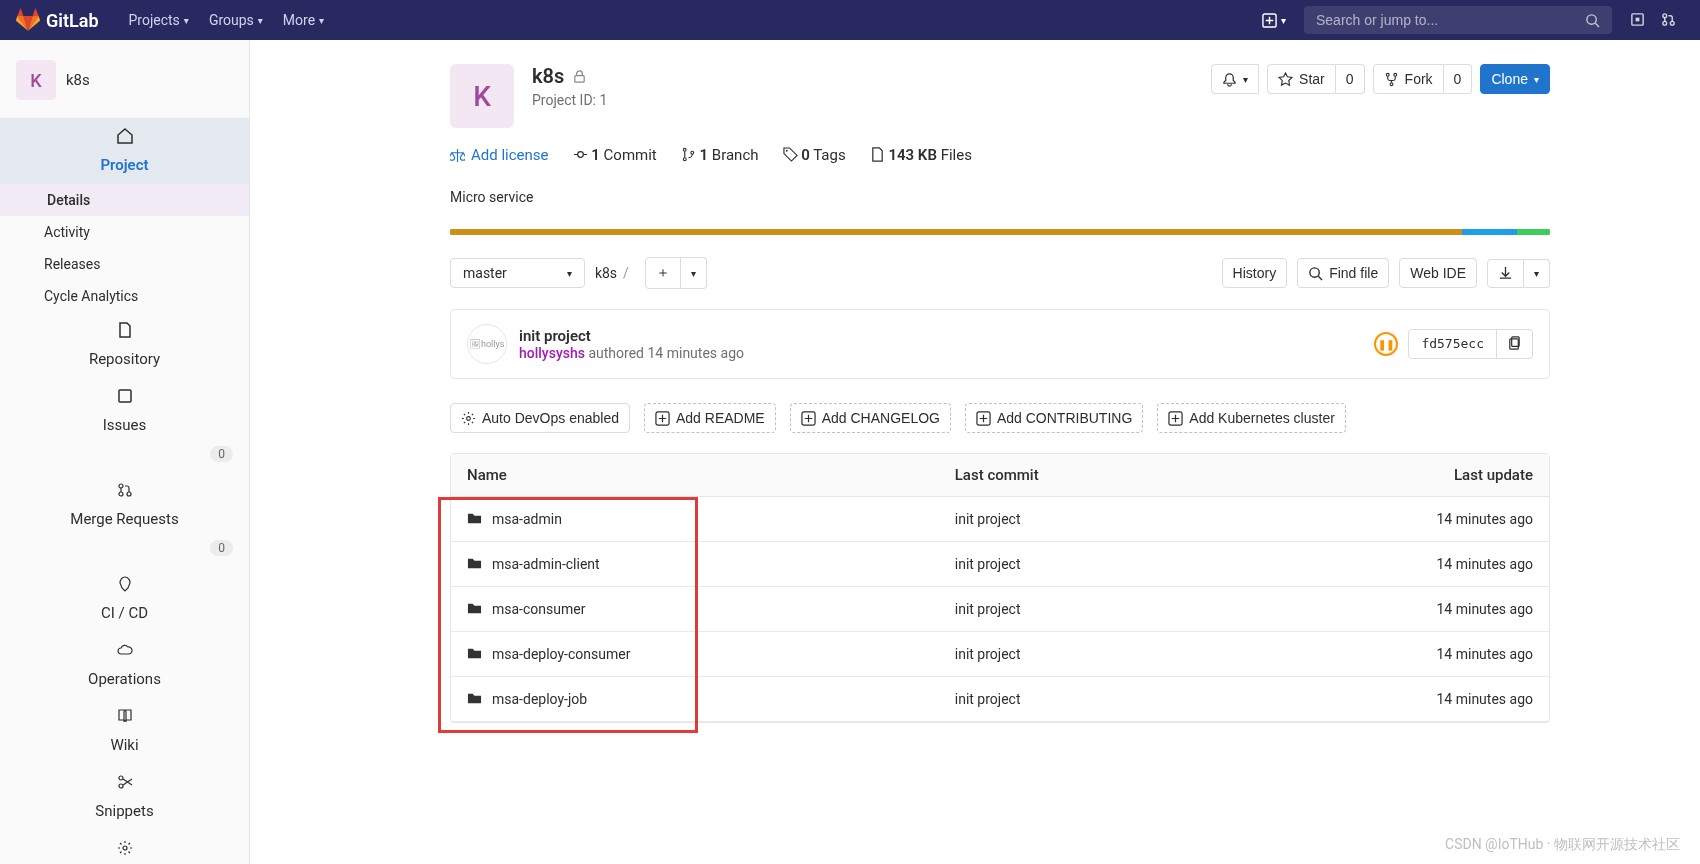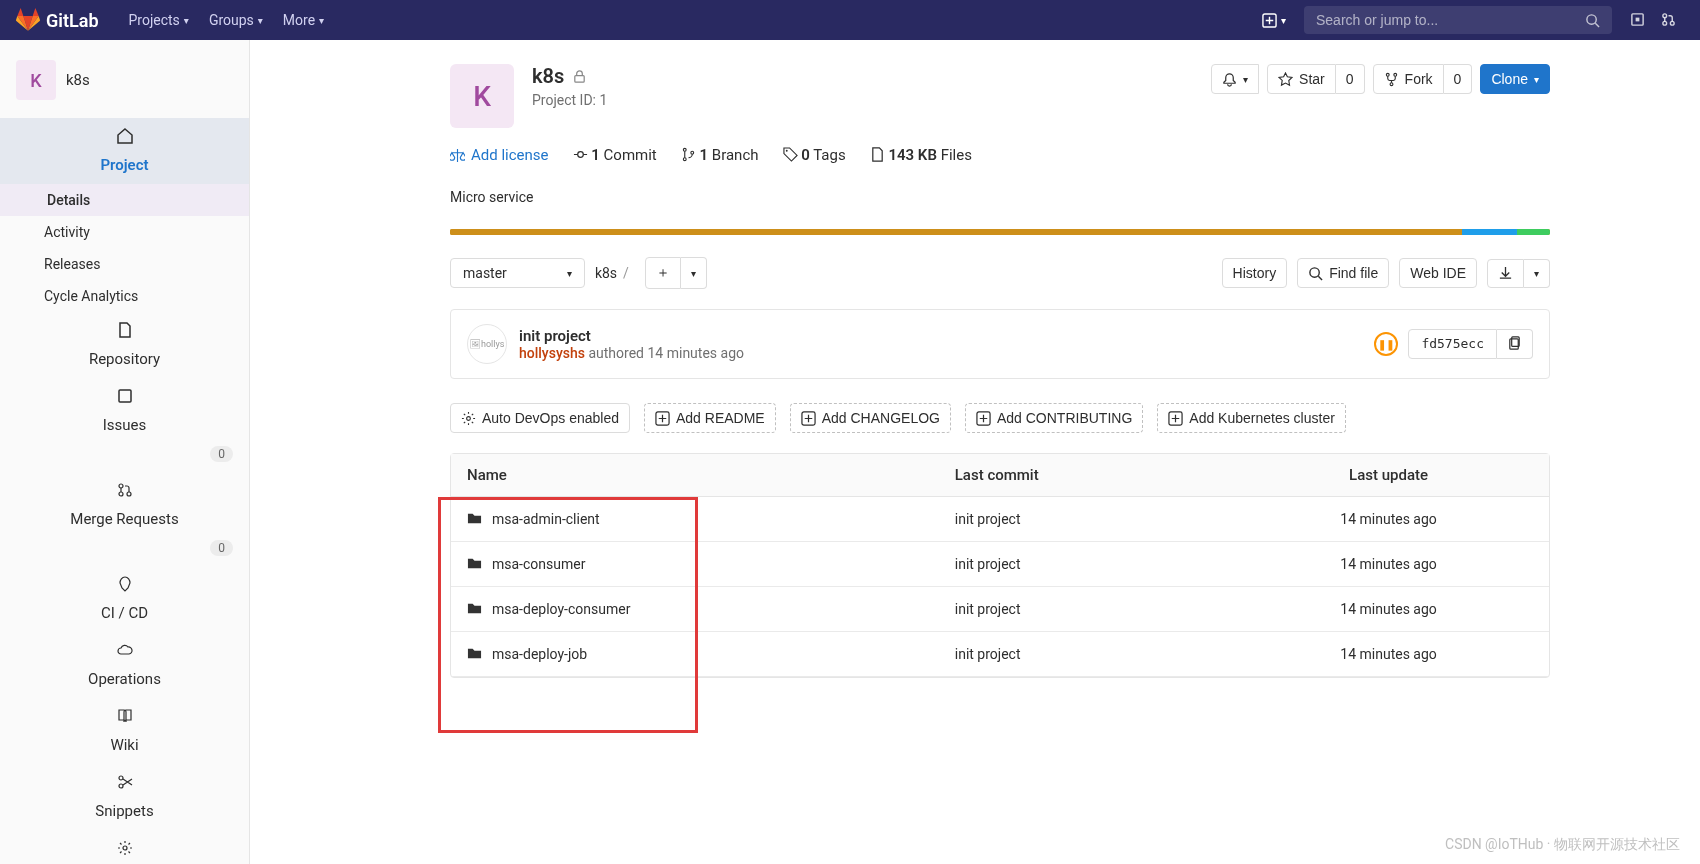--- a/index.html
+++ b/index.html
@@ -48,30 +48,30 @@
 .lang-bar .seg3 { flex: 3; background: #3ecc5f; }
 .tree-controls { display: flex; align-items: center; gap: 10px; margin-bottom: 20px; }
 .branch-sel { border: 1px solid #dcdcdc; border-radius: 4px; padding: 6px 12px; display: flex; align-items: center; gap: 60px; cursor: pointer; }
 .crumb { color: #2e2e2e; }
 .crumb .sep { color: #999; margin: 0 6px; }
 .tree-controls .spacer { flex: 1; }
 .commit-box { border: 1px solid #e5e5e5; border-radius: 4px; padding: 14px 16px; display: flex; align-items: center; gap: 12px; margin-bottom: 24px; }
 .commit-avatar { width: 40px; height: 40px; border-radius: 50%; border: 1px solid #e5e5e5; display: flex; align-items: center; justify-content: center; font-size: 9px; color: #999; line-height: 1; text-align: center; overflow: hidden; }
 .commit-info .title { font-weight: 600; font-size: 15px; }
 .commit-info .author { color: #707070; font-size: 14px; }
-.commit-info .author b { color: #c2410c; font-weight: 500; }
+.commit-info .author b { color: #a21caf; font-weight: 500; }
 .commit-side { margin-left: auto; display: flex; align-items: center; gap: 10px; }
 .pipeline { width: 24px; height: 24px; border: 2px solid #fc9403; border-radius: 50%; display: flex; align-items: center; justify-content: center; color: #fc9403; font-size: 10px; font-weight: bold; }
 .sha { border: 1px solid #dcdcdc; border-radius: 4px 0 0 4px; padding: 6px 12px; font-family: monospace; font-size: 13px; }
 .copy { border: 1px solid #dcdcdc; border-left: none; border-radius: 0 4px 4px 0; padding: 6px 10px; cursor: pointer; }
 .addfile-row { display: flex; gap: 14px; margin-bottom: 20px; }
 .dashed { border: 1px dashed #c0c0c0; background: transparent; }
 .file-table { width: 100%; border: 1px solid #e5e5e5; border-radius: 4px; border-collapse: separate; border-spacing: 0; }
 .file-table th { text-align: left; padding: 12px 16px; font-weight: 500; color: #2e2e2e; background: #fafafa; border-bottom: 1px solid #e5e5e5; font-size: 15px; }
-.file-table th:last-child, .file-table td:last-child { text-align: center; }
+.file-table th:last-child, .file-table td:last-child { text-align: right; }
 .file-table td { padding: 14px 16px; border-bottom: 1px solid #eaeaea; color: #2e2e2e; }
 .file-name { display: flex; align-items: center; gap: 10px; }
 .folder-icon { color: #333; }
 .highlight-box { position: absolute; border: 3px solid #e03a3a; pointer-events: none; }
 .table-wrap { position: relative; }
 .watermark { position: fixed; bottom: 10px; right: 20px; color: #bfbfbf; font-size: 14px; }
 .chev { font-size: 10px; }
 .lock-icon { color: #888; }
 svg.ico { width: 15px; height: 15px; vertical-align: -2px; }
 </style>
@@ -389,20 +389,32 @@
           <th>Last update</th>
         </tr>
             </thead>
         <tbody id="file-rows">
               <tr>
     <td>
                   <div class="file-name">
                     <span class="folder-icon"><svg class="ico" viewBox="0 0 16 16">
                         <path d="M1 3h5l2 2h7v8H1z" fill="currentColor"></path>
                       </svg></span>
+                    <span>msa-admin</span>
+                  </div>
+                </td>
+    <td>init project</td>
+    <td>14 minutes ago</td>
+              </tr>
+              <tr>
+    <td>
+                  <div class="file-name">
+                    <span class="folder-icon"><svg class="ico" viewBox="0 0 16 16">
+                        <path d="M1 3h5l2 2h7v8H1z" fill="currentColor"></path>
+                      </svg></span>
                     <span>msa-admin-client</span>
                   </div>
                 </td>
     <td>init project</td>
     <td>14 minutes ago</td>
               </tr>
               <tr>
     <td>
                   <div class="file-name">
                     <span class="folder-icon"><svg class="ico" viewBox="0 0 16 16">

